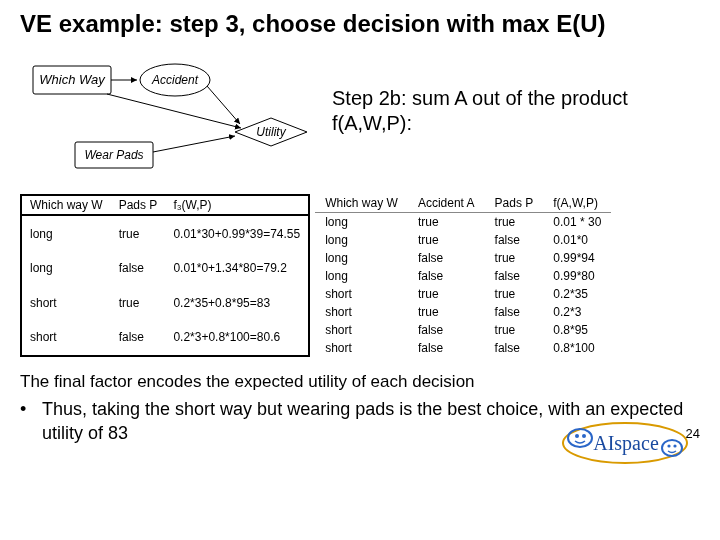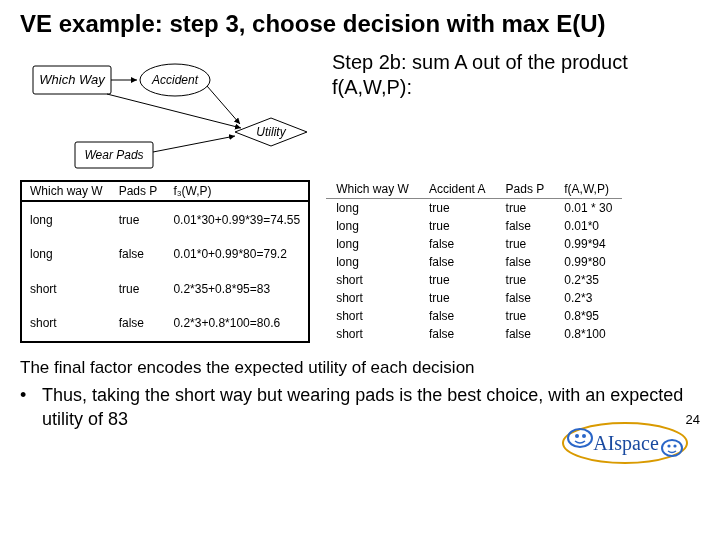--- a/index.html
+++ b/index.html
@@ -16,24 +16,24 @@
   }
   .slide { padding: 10px 20px 0 20px; }
   .title {
     font-size: 24px;
     font-weight: bold;
     margin: 0 0 8px 0;
   }
   .upper { display: flex; gap: 12px; }
   .diagram-box { width: 300px; text-align: center; }
   .diagram-svg { width: 290px; height: 130px; }
-  .right-text { flex: 1; padding-top: 4px; }
+  .right-text { flex: 1; padding-top: 4px; margin-top: 36px; }
   .step2b { font-size: 20px; line-height: 1.25; margin-bottom: 8px; }
   .formula-svg { width: 260px; height: 50px; }
-  .tables-row { display: flex; gap: 16px; }
+  .tables-row { display: flex; gap: 5px; margin-top: 14px; }
   table.tbl {
     border-collapse: collapse;
     font-size: 12px;
   }
   table.tbl.left { border: 2px solid #000; }
   table.tbl th, table.tbl td {
     text-align: left;
     padding: 2px 8px;
     font-weight: normal;
   }
@@ -108,21 +108,21 @@
         </thead>
       <tbody id="lt-body">
           <tr>
             <td>long</td>
             <td>true</td>
             <td>0.01*30+0.99*39=74.55</td>
           </tr>
           <tr>
             <td>long</td>
             <td>false</td>
-            <td>0.01*0+0.99*80=79.2</td>
+            <td>0.01*0+1.34*80=79.2</td>
           </tr>
           <tr>
             <td>short</td>
             <td>true</td>
             <td class="red">0.2*35+0.8*95=83</td>
           </tr>
           <tr>
             <td>short</td>
             <td>false</td>
             <td>0.2*3+0.8*100=80.6</td>

